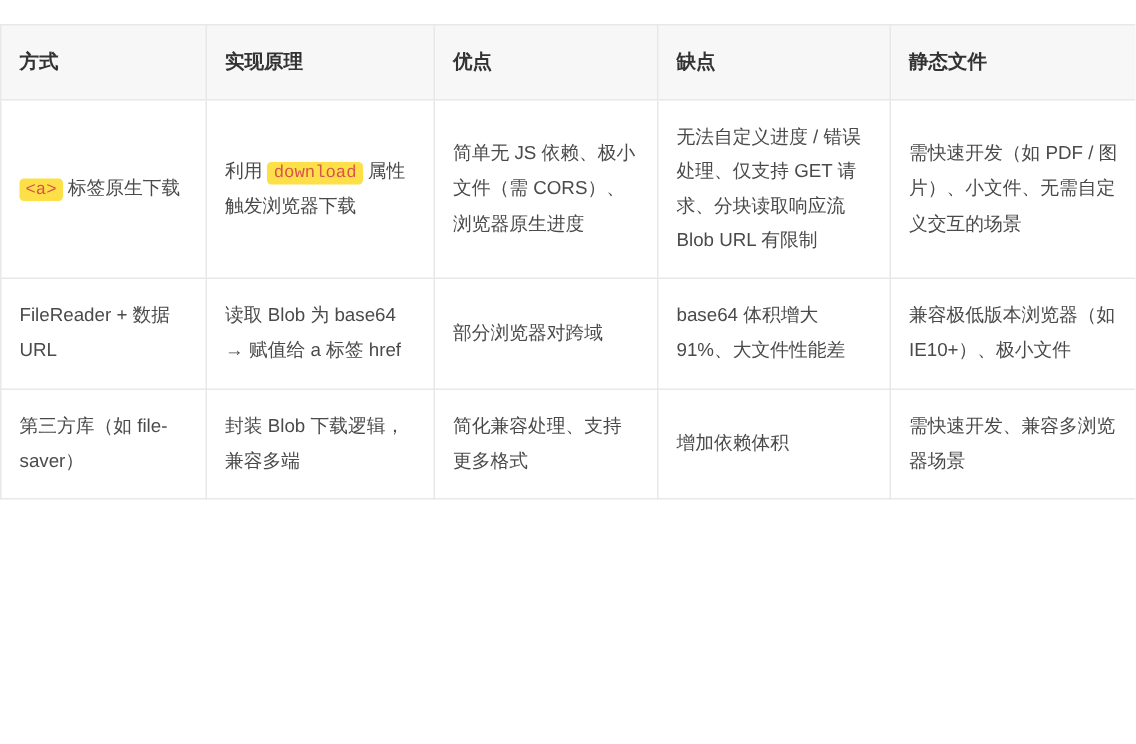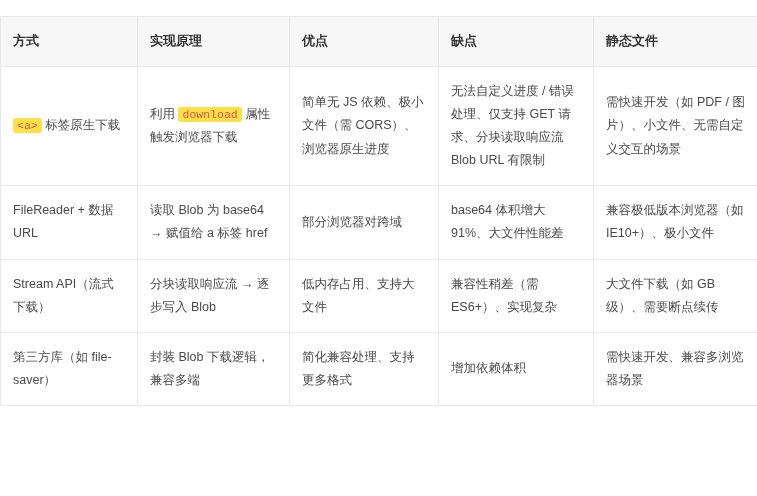--- a/index.html
+++ b/index.html
@@ -95,27 +95,20 @@
 
 
       <tr>
         <td>FileReader + 数据 URL</td>
         <td>读取 Blob 为 base64 → 赋值给 a 标签 href</td>
         <td>部分浏览器对跨域</td>
         <td>base64 体积增大 91%、大文件性能差</td>
         <td>兼容极低版本浏览器（如 IE10+）、极小文件</td>
       </tr>
 
-      <tr>
-        <td>Stream API（流式下载）</td>
-        <td>分块读取响应流 → 逐步写入 Blob</td>
-        <td>低内存占用、支持大文件</td>
-        <td>兼容性稍差（需 ES6+）、实现复杂</td>
-        <td>大文件下载（如 GB 级）、需要断点续传</td>
-      </tr>
 
       <tr>
         <td>第三方库（如 file-saver）</td>
         <td>封装 Blob 下载逻辑，兼容多端</td>
         <td>简化兼容处理、支持更多格式</td>
         <td>增加依赖体积</td>
         <td>需快速开发、兼容多浏览器场景</td>
       </tr>
 
     </tbody>

